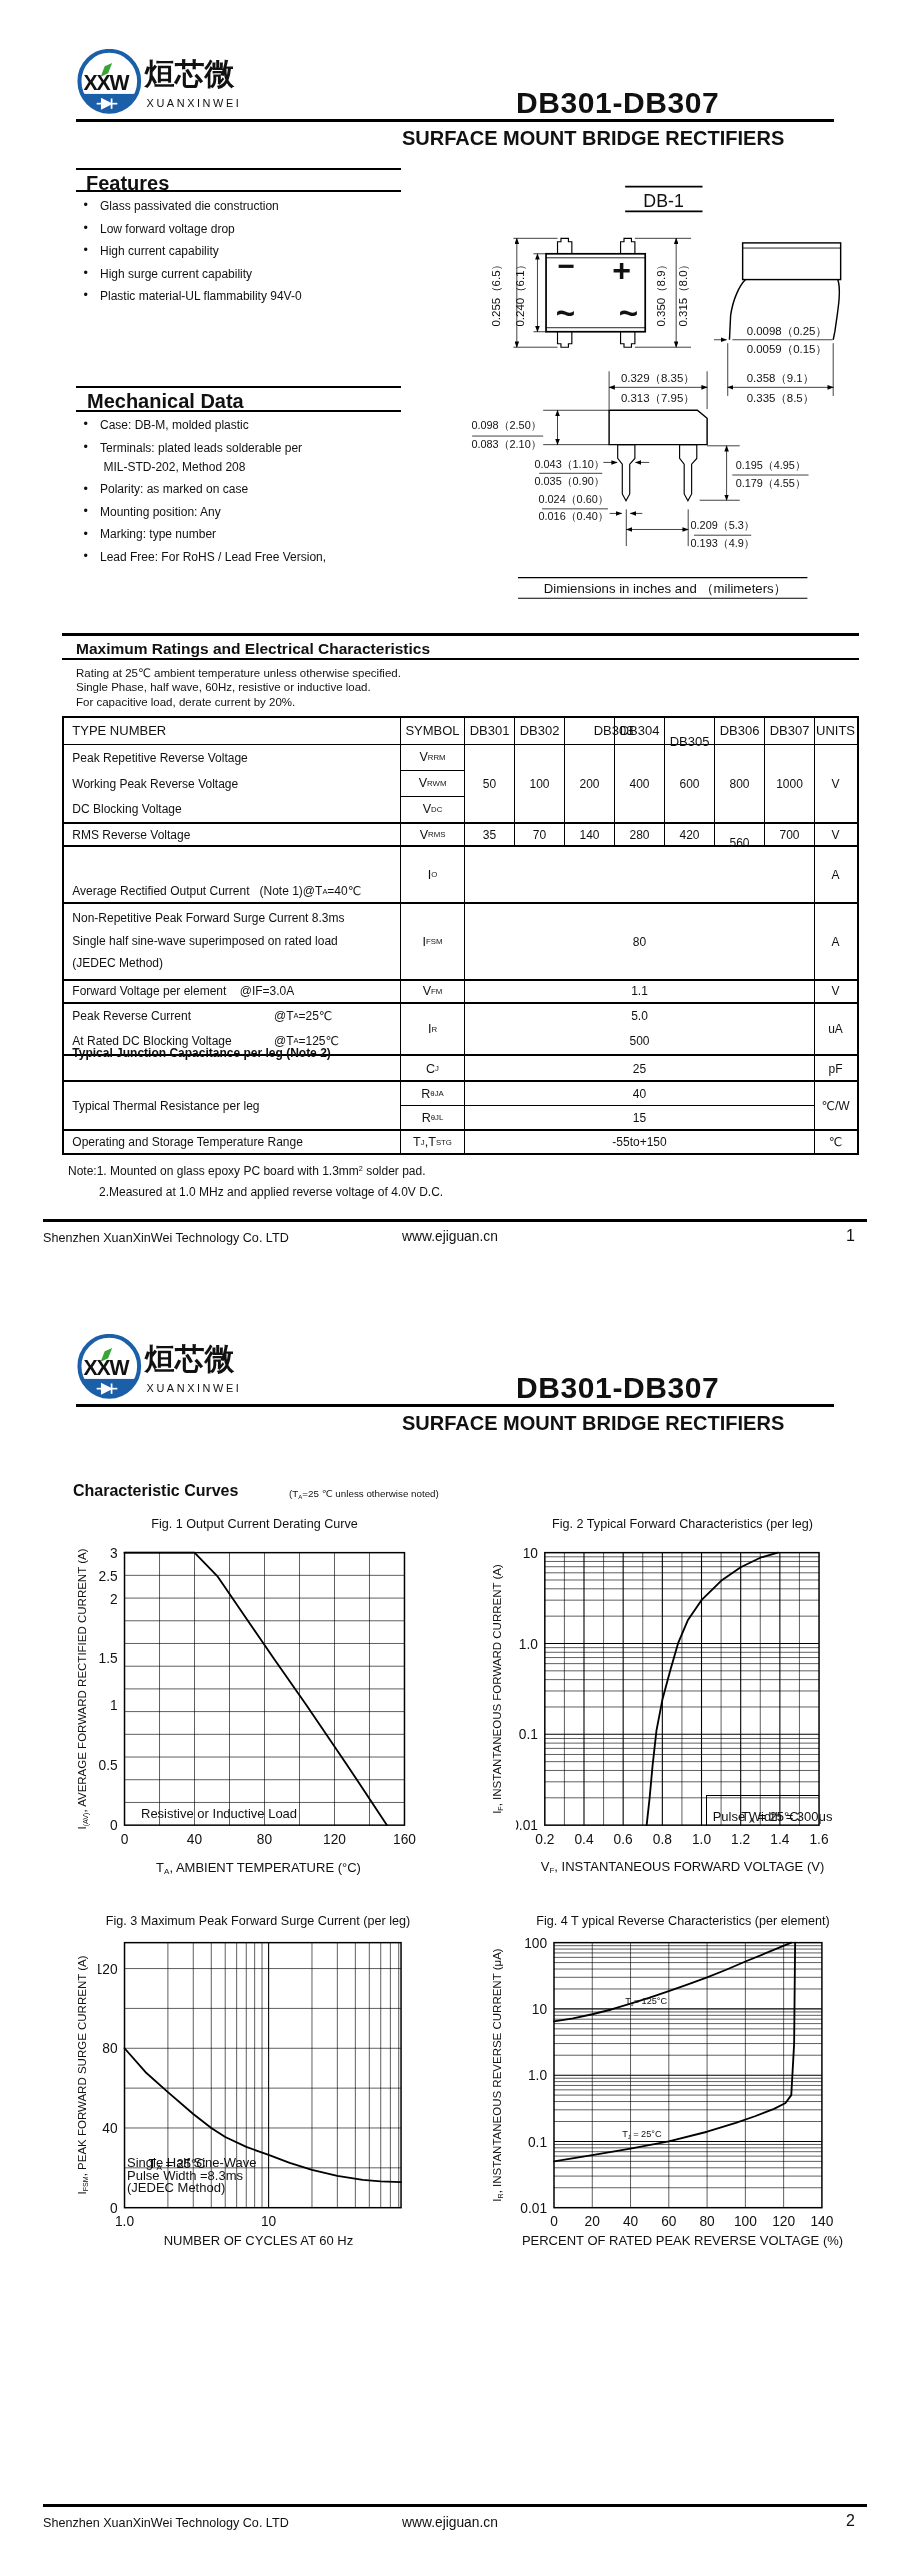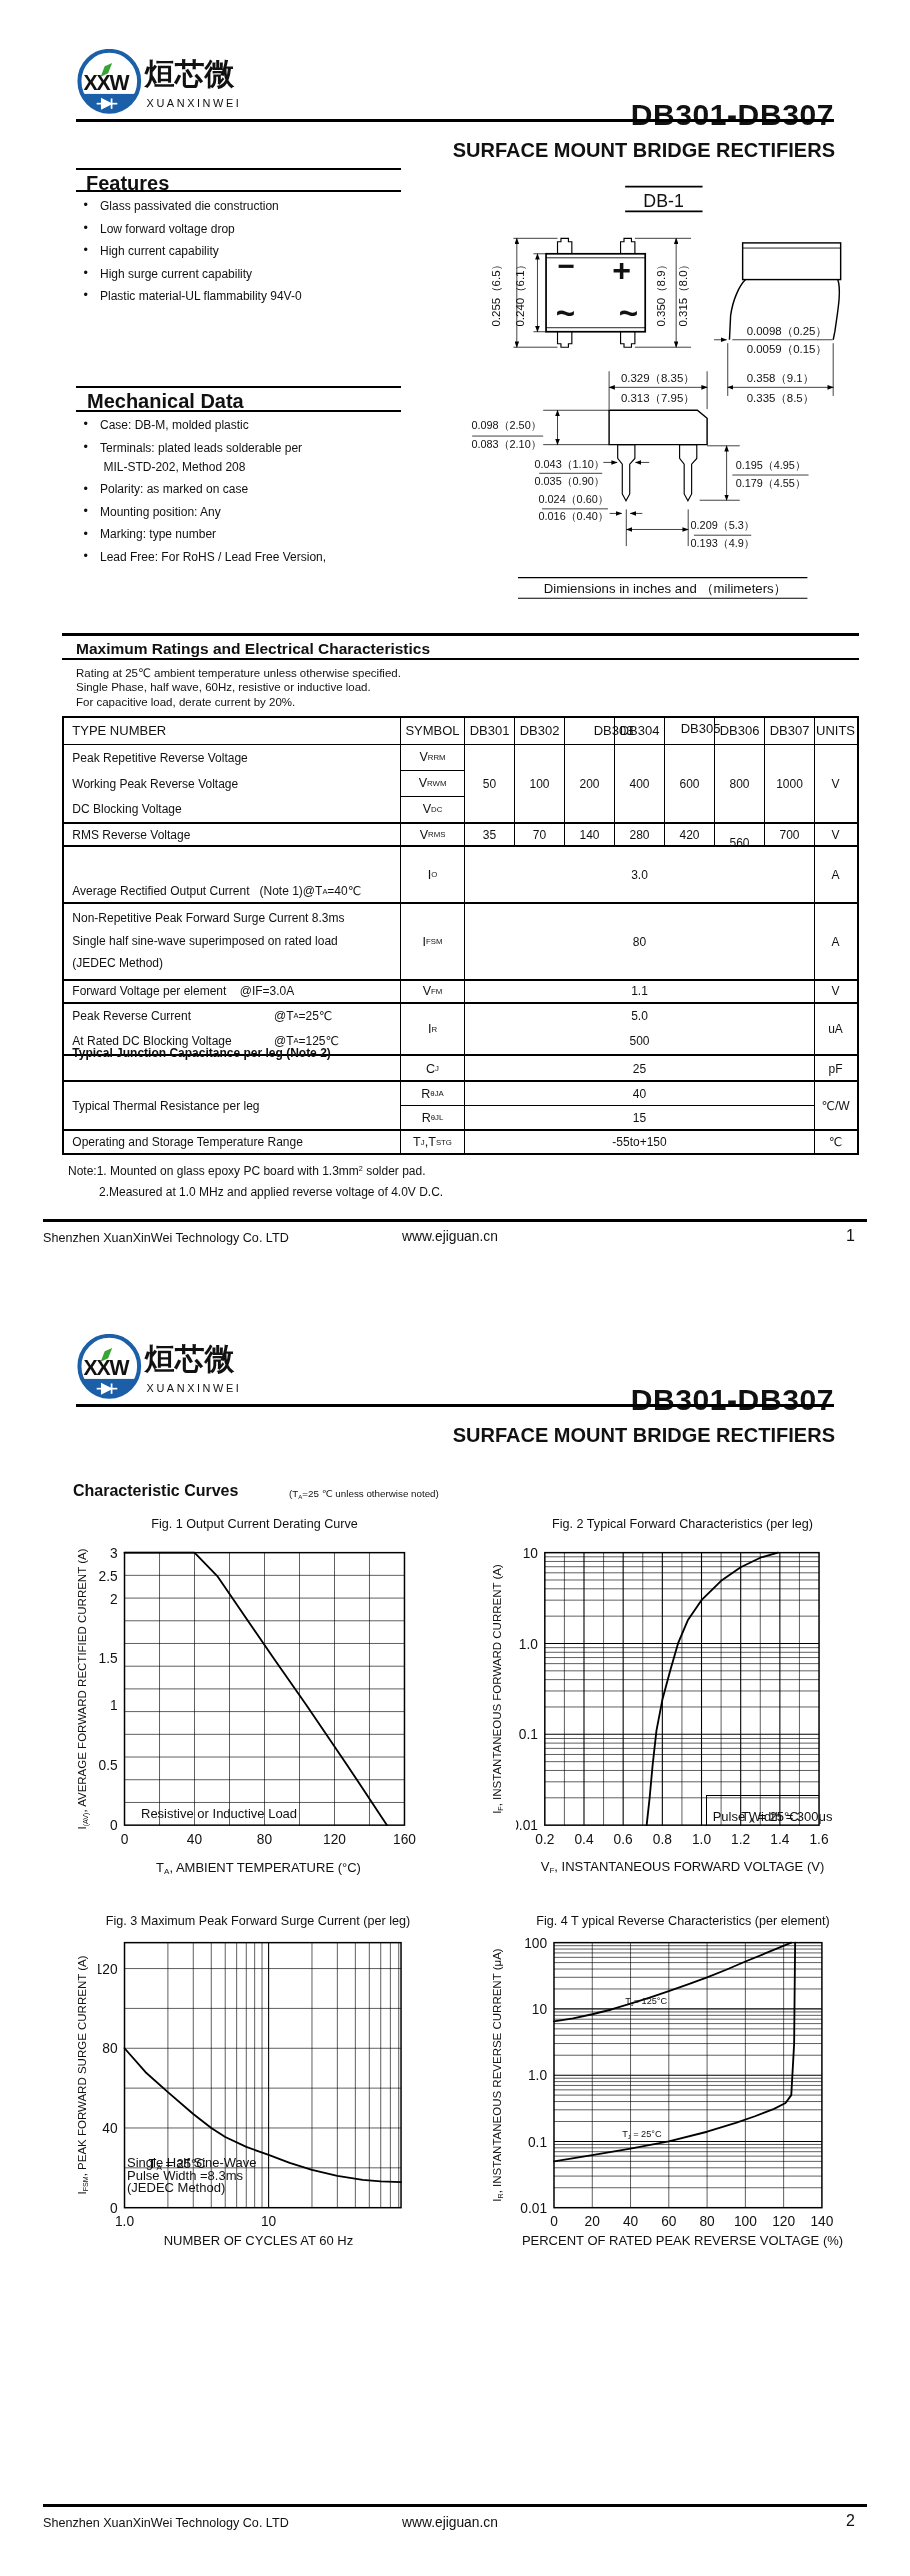--- a/index.html
+++ b/index.html
@@ -1,21 +1,21 @@
 <!DOCTYPE html>
 <html style="font-size:9.2px"><head>
 <meta charset="utf-8">
 <style>
   html,body{margin:0;padding:0;background:#e8e8e8;}
   .canvas{position:relative;width:910px;height:2576px;background:#ffffff;margin:0 auto;
           font-family:"Liberation Sans","DejaVu Sans",sans-serif;color:#111;overflow:hidden;}
   .abs{position:absolute;}
   .rule{position:absolute;background:#000;}
   .b{font-weight:bold;}
-  .right{text-align:right;margin-top:12px;}
+  .right{}
   .partnum{font-size:30px;font-weight:bold;letter-spacing:0.6px;}
   .subtitle{font-size:20px;font-weight:bold;}
   .sechead{font-size:20px;font-weight:bold;}
   ul.blist{list-style:none;margin:0;padding:0;}
   ul.blist li{position:relative;padding-left:21px;font-size:12px;line-height:15px;margin-bottom:7.5px;white-space:pre;}
   ul.blist li .dot{position:absolute;left:4.6px;top:-0.6px;font-size:12.6px;}
   ul.blist li.cont{margin-top:-3.4px;}
   .cond{font-size:11.5px;line-height:14.3px;}
   .tbl-line{position:absolute;background:#000;}
   .cell{position:absolute;display:flex;align-items:center;font-size:12px;}
@@ -233,21 +233,21 @@
       <div class="tbl-line" style="left:602px;top:0;width:1.1px;height:129px;"></div>
       <div class="tbl-line" style="left:652px;top:0;width:1.1px;height:129px;"></div>
       <div class="tbl-line" style="left:702px;top:0;width:1.1px;height:129px;"></div>
 
       <div class="cell pl hdr" style="left:2.3px;top:2.3px;width:333px;height:25px;">TYPE NUMBER</div>
       <div class="cell cc hdr" style="left:339px;top:2.3px;width:63px;height:25px;">SYMBOL</div>
       <div class="cell cc hdr" style="left:403px;top:2.3px;width:49px;height:25px;">DB301</div>
       <div class="cell cc hdr" style="left:453px;top:2.3px;width:49px;height:25px;">DB302</div>
       <div class="cell cc hdr" style="left:503px;top:2.3px;width:49px;height:25px;margin-left:24px;">DB303</div>
       <div class="cell cc hdr" style="left:553px;top:2.3px;width:49px;height:25px;">DB304</div>
-      <div class="cell cc hdr" style="left:603px;top:0;width:49px;height:25px;margin-left:11px;">DB305</div>
+      <div class="cell cc hdr" style="left:603px;top:13px;width:49px;height:25px;">DB305</div>
       <div class="cell cc hdr" style="left:653px;top:2.3px;width:49px;height:25px;">DB306</div>
       <div class="cell cc hdr" style="left:703px;top:2.3px;width:49px;height:25px;">DB307</div>
       <div class="cell cc hdr" style="left:753px;top:2.3px;width:41px;height:25px;">UNITS</div>
 
       <div class="cell pl" style="left:2.3px;top:29px;width:333px;height:25px;">Peak Repetitive Reverse Voltage</div>
       <div class="cell pl" style="left:2.3px;top:55px;width:333px;height:25px;">Working Peak Reverse Voltage</div>
       <div class="cell pl" style="left:2.3px;top:80px;width:333px;height:25px;">DC Blocking Voltage</div>
       <div class="cell cc sym" style="left:339px;top:29px;width:63px;height:24px;">
           <span>V</span>
           <sub>RRM</sub>
@@ -283,21 +283,20 @@
       <div class="cell cc" style="left:703px;top:108px;width:49px;height:21px;">700</div>
       <div class="cell cc" style="left:753px;top:108px;width:41px;height:21px;">V</div>
 
       <div class="cell pl" style="left:2.3px;top:143px;width:333px;height:64px;">
         <span>Average Rectified Output Current   (Note 1)@T</span><span class="subsc">A</span><span>=40℃</span>
       </div>
       <div class="cell cc sym" style="left:339px;top:131px;width:63px;height:55px;">
           <span>I</span>
           <sub>O</sub>
         </div>
-      <div class="cell cc" style="left:403px;top:131px;width:349px;height:55px;">3.0</div>
       <div class="cell cc" style="left:753px;top:131px;width:41px;height:55px;">A</div>
 
       <div class="cell pl" style="left:2.3px;top:193px;width:333px;height:17px;">Non-Repetitive Peak Forward Surge Current 8.3ms</div>
       <div class="cell pl" style="left:2.3px;top:216px;width:333px;height:17px;">Single half sine-wave superimposed on rated load</div>
       <div class="cell pl" style="left:2.3px;top:238px;width:333px;height:17px;">(JEDEC Method)</div>
       <div class="cell cc sym" style="left:339px;top:188px;width:63px;height:75px;">
           <span>I</span>
           <sub>FSM</sub>
         </div>
       <div class="cell cc" style="left:403px;top:188px;width:349px;height:75px;">80</div>

